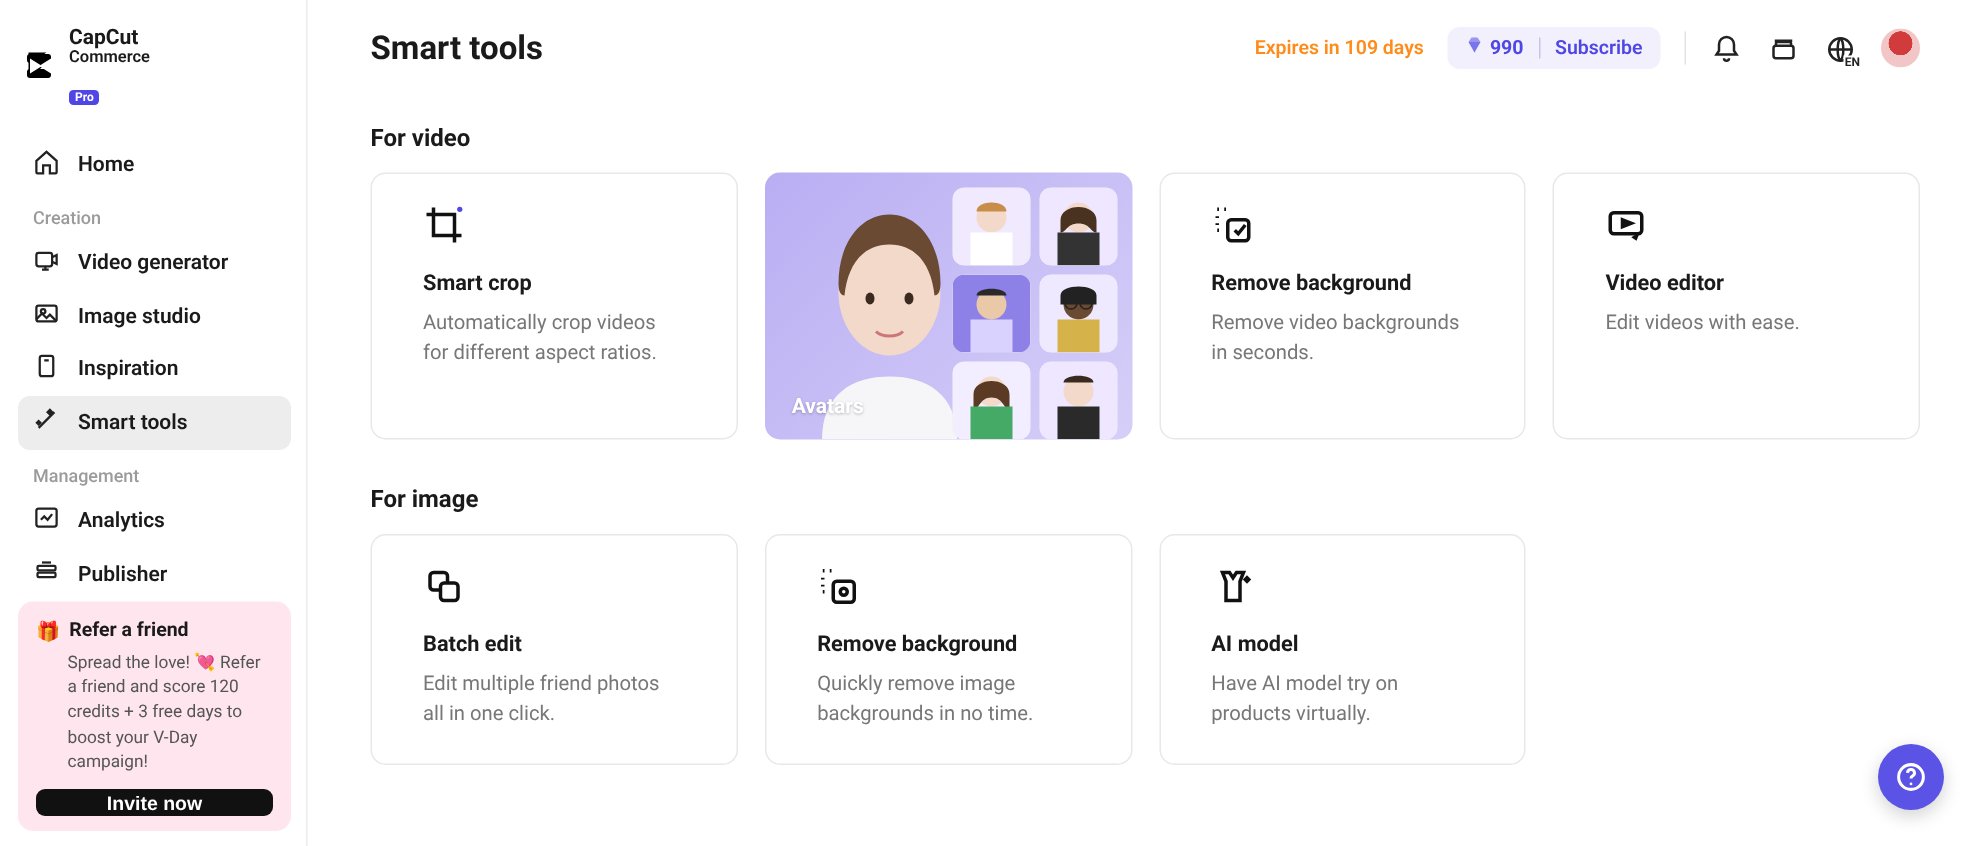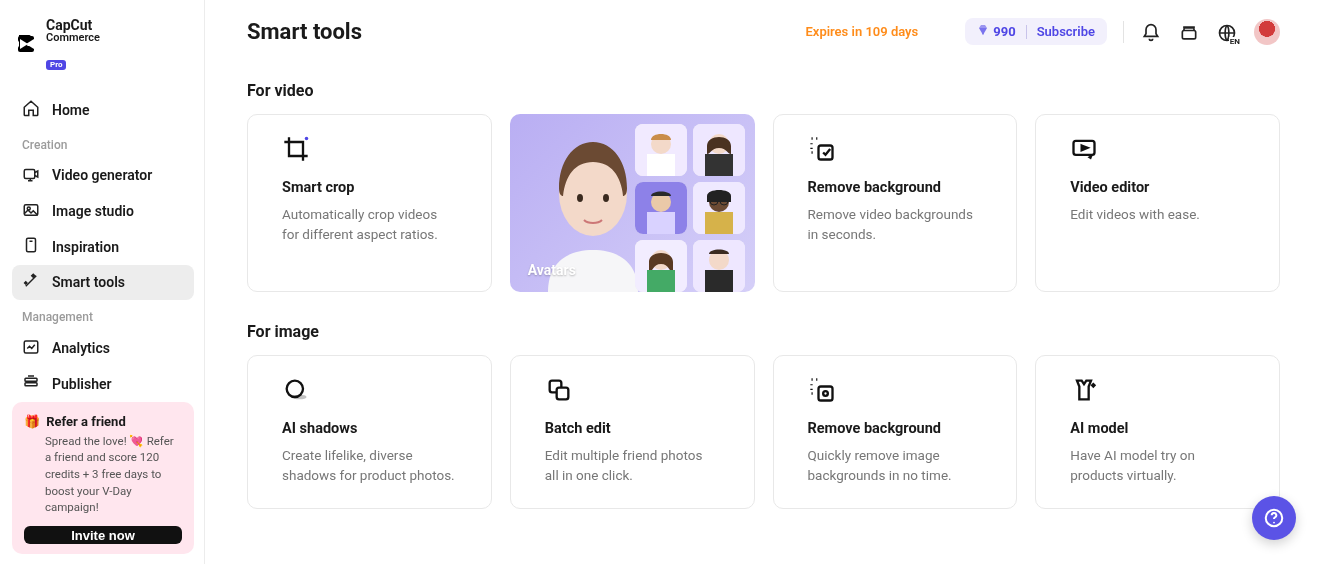--- a/index.html
+++ b/index.html
@@ -26,21 +26,21 @@
 .invite-desc { font-size: 11.5px; color: #555; line-height: 1.45; margin-left: 21px; }
 .invite-desc .heart { color: #e84f7a; }
 .invite-btn { width: 100%; margin-top: 10px; height: 18px; background: #111; color: #ffffff; font-weight: 700; font-size: 13px; border: none; border-radius: 6px; cursor: pointer; }
 
 
 .main { flex: 1; padding: 18px 40px 20px 42px; overflow-y: auto; position:relative; }
 .header-row { display: flex; align-items: center; justify-content: space-between; margin-bottom: 36px; }
 .page-title { font-size: 22px; font-weight: 700; }
 .header-right { display: flex; align-items: center; gap: 16px; }
 .expires { color: #ff8c1a; font-weight: 600; font-size: 13px; }
-.credits-chip { display: flex; align-items: center; gap: 10px; background: #f2f0fc; border-radius: 8px; padding: 6px 12px; margin-left: 31px; }
+.credits-chip { display: flex; align-items: center; gap: 10px; background: #f2f0fc; border-radius: 8px; padding: 6px 12px; }
 .credits-val { color: #4f46e5; font-weight: 700; font-size: 13px; display: flex; align-items: center; gap: 4px; }
 .credits-sep { width:1px; height:14px; background:#c8c3ea; }
 .subscribe-link { color: #4f46e5; font-weight: 600; font-size: 13px; cursor:pointer; }
 .hdr-divider { width:1px; height:22px; background:#e3e3e3; }
 .hdr-icon { cursor:pointer; display:flex; align-items:flex-end; justify-content:center; width:22px; height:22px; color:#222; }
 .lang-icon { position:relative; }
 .lang-en { position:absolute; right:-3px; bottom:-3px; font-size:8px; font-weight:700; background:#fff; padding:0 1px; }
 .avatar { width: 26px; height: 26px; border-radius: 50%; background: radial-gradient(circle at 50% 38%, #d23b3b 0 38%, transparent 39%), #f2c6c6; cursor:pointer; }
 
 .section-title { font-size: 16px; font-weight: 700; margin-bottom: 14px; }
@@ -304,30 +304,20 @@
             </svg>
           </div>
         <div class="card-title">Video editor</div>
         <div class="card-desc">Edit videos with ease.</div>
       </div>
     </div>
 
     <div class="section-title">For image</div>
     <div class="card-row">
 
-      <div class="card">
-        <div class="card-icon">
-            <svg width="28" height="28" viewBox="0 0 24 24" fill="none" stroke="#111" stroke-width="2">
-              <circle cx="11" cy="11" r="7"></circle>
-              <ellipse cx="15" cy="18" rx="6" ry="2" fill="#111" opacity=".25" stroke="none"></ellipse>
-            </svg>
-          </div>
-        <div class="card-title">AI shadows</div>
-        <div class="card-desc">Create lifelike, diverse shadows for product photos.</div>
-      </div>
 
       <div class="card">
         <div class="card-icon">
             <svg width="28" height="28" viewBox="0 0 24 24" fill="none" stroke="#111" stroke-width="2">
               <rect x="4" y="4" width="10" height="10" rx="2"></rect>
               <rect x="10" y="10" width="10" height="10" rx="2" fill="#fff"></rect>
             </svg>
           </div>
         <div class="card-title">Batch edit</div>
         <div class="card-desc">Edit multiple friend photos all in one click.</div>

